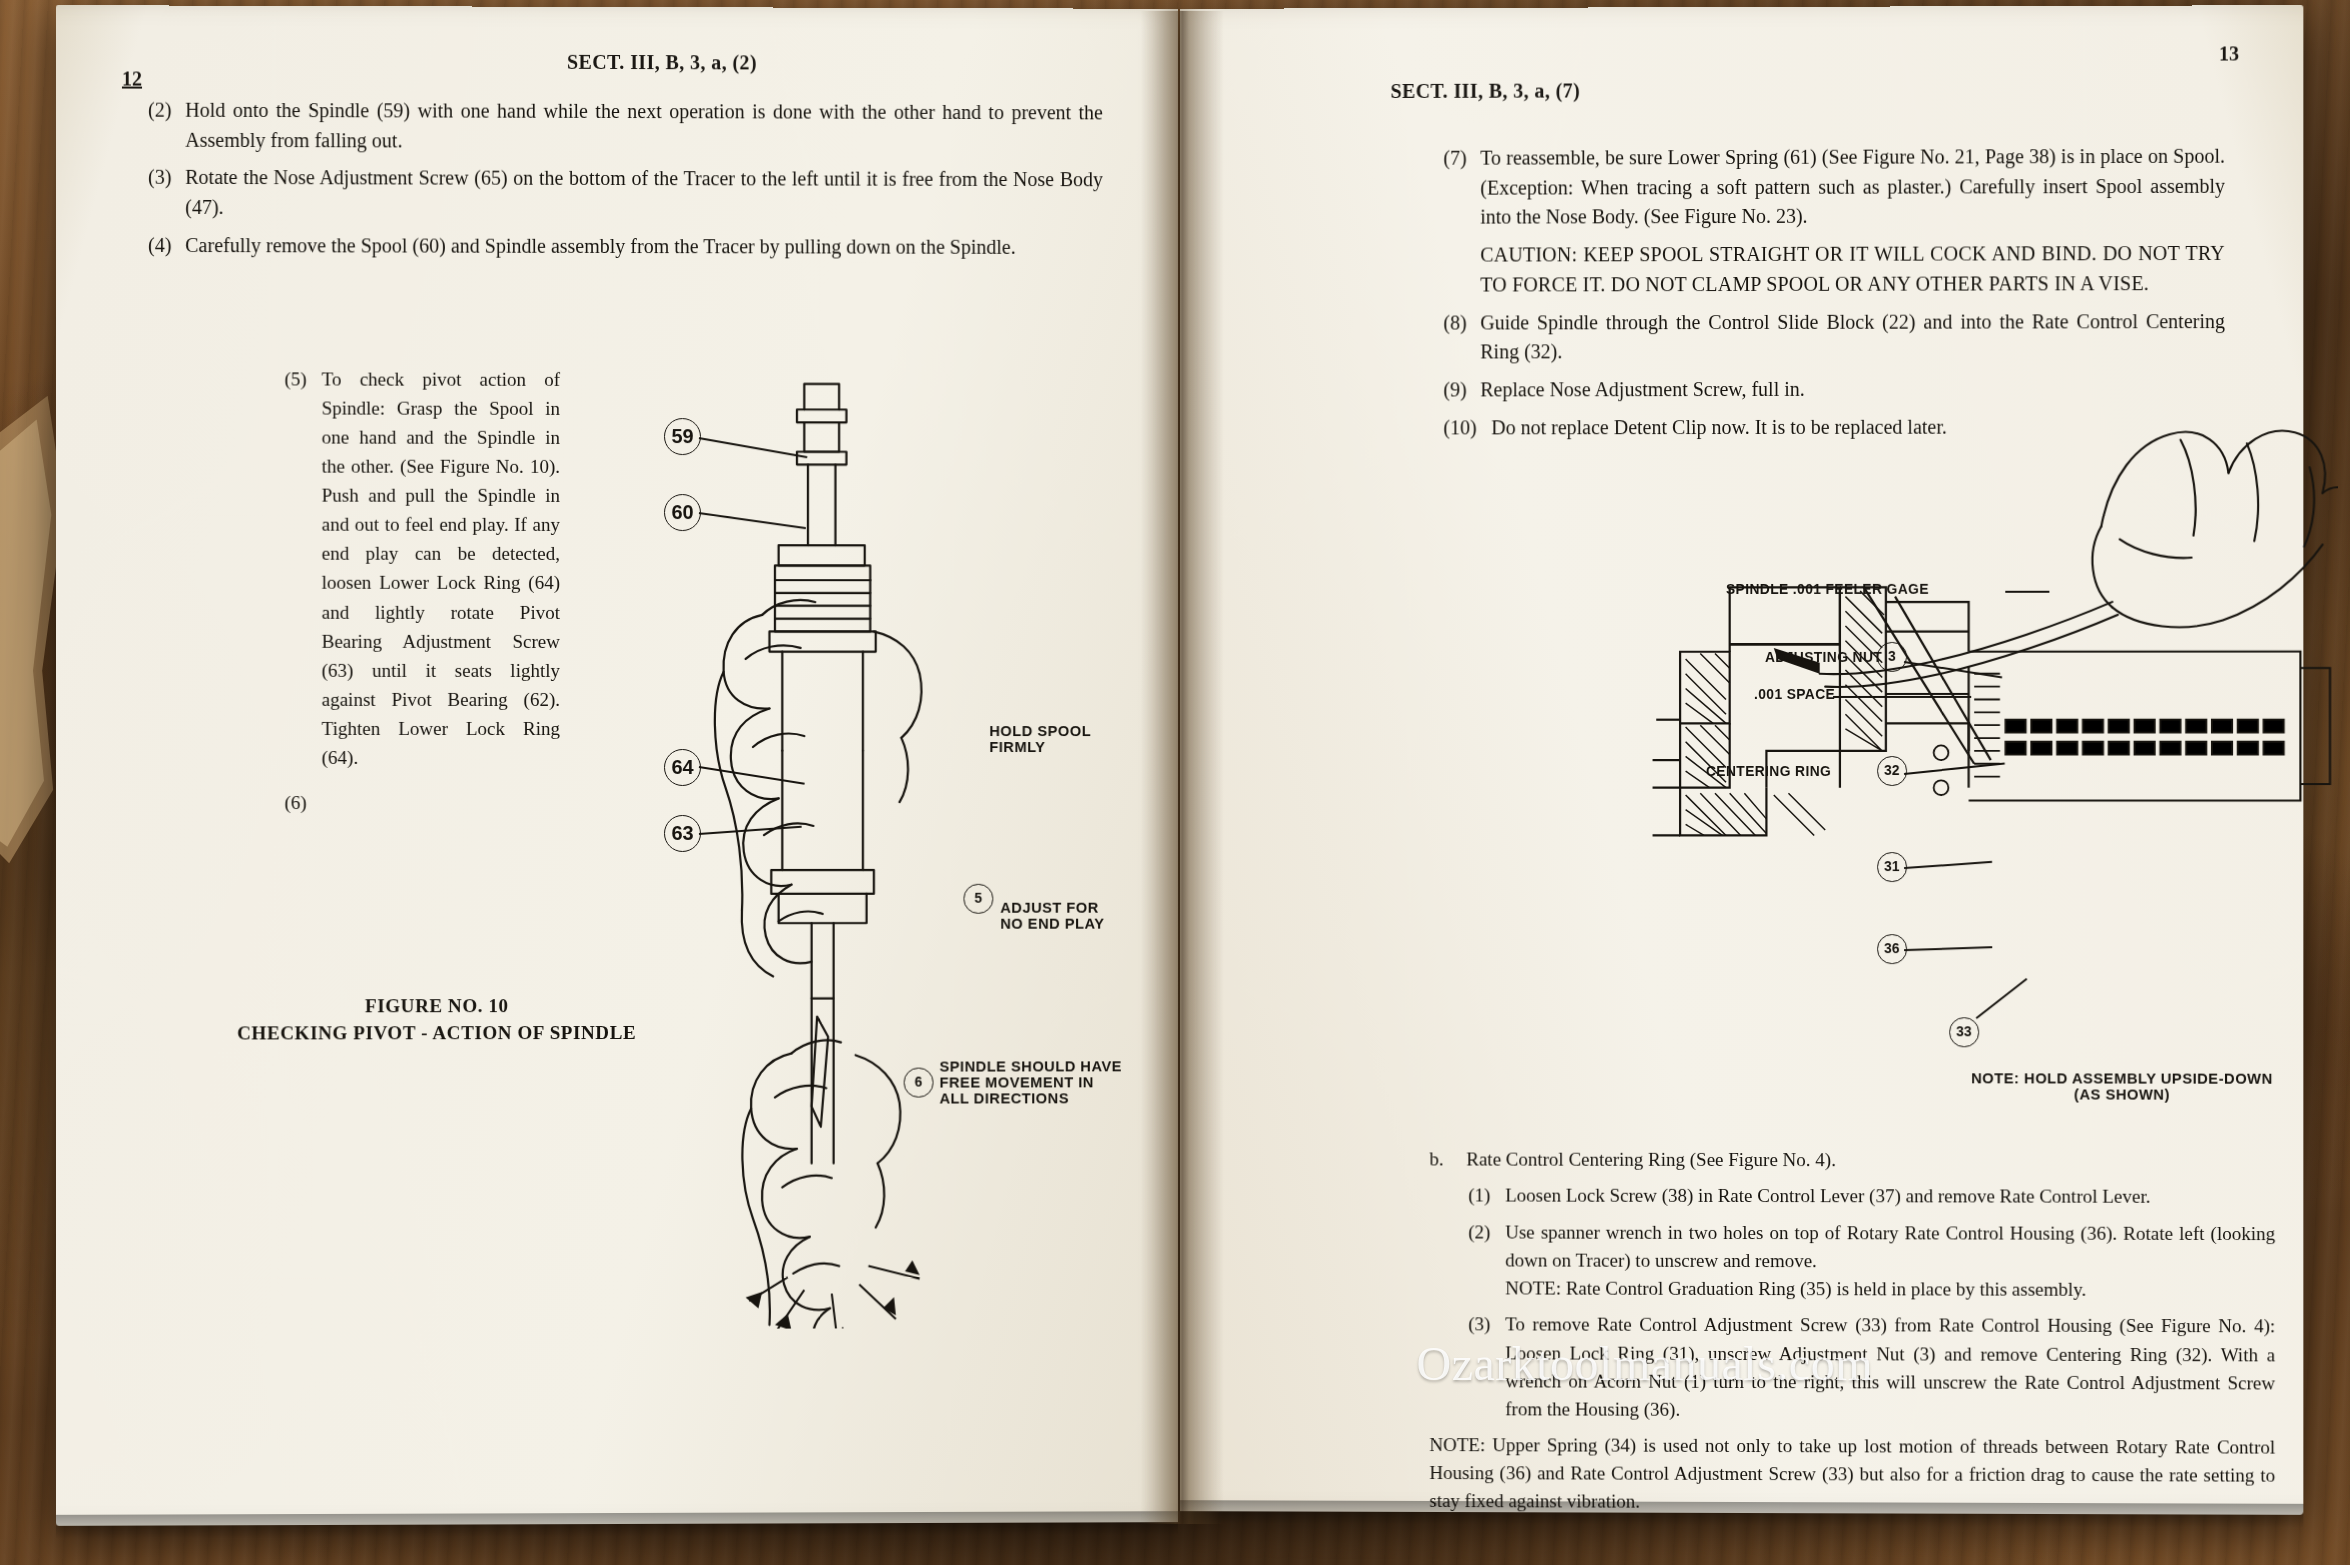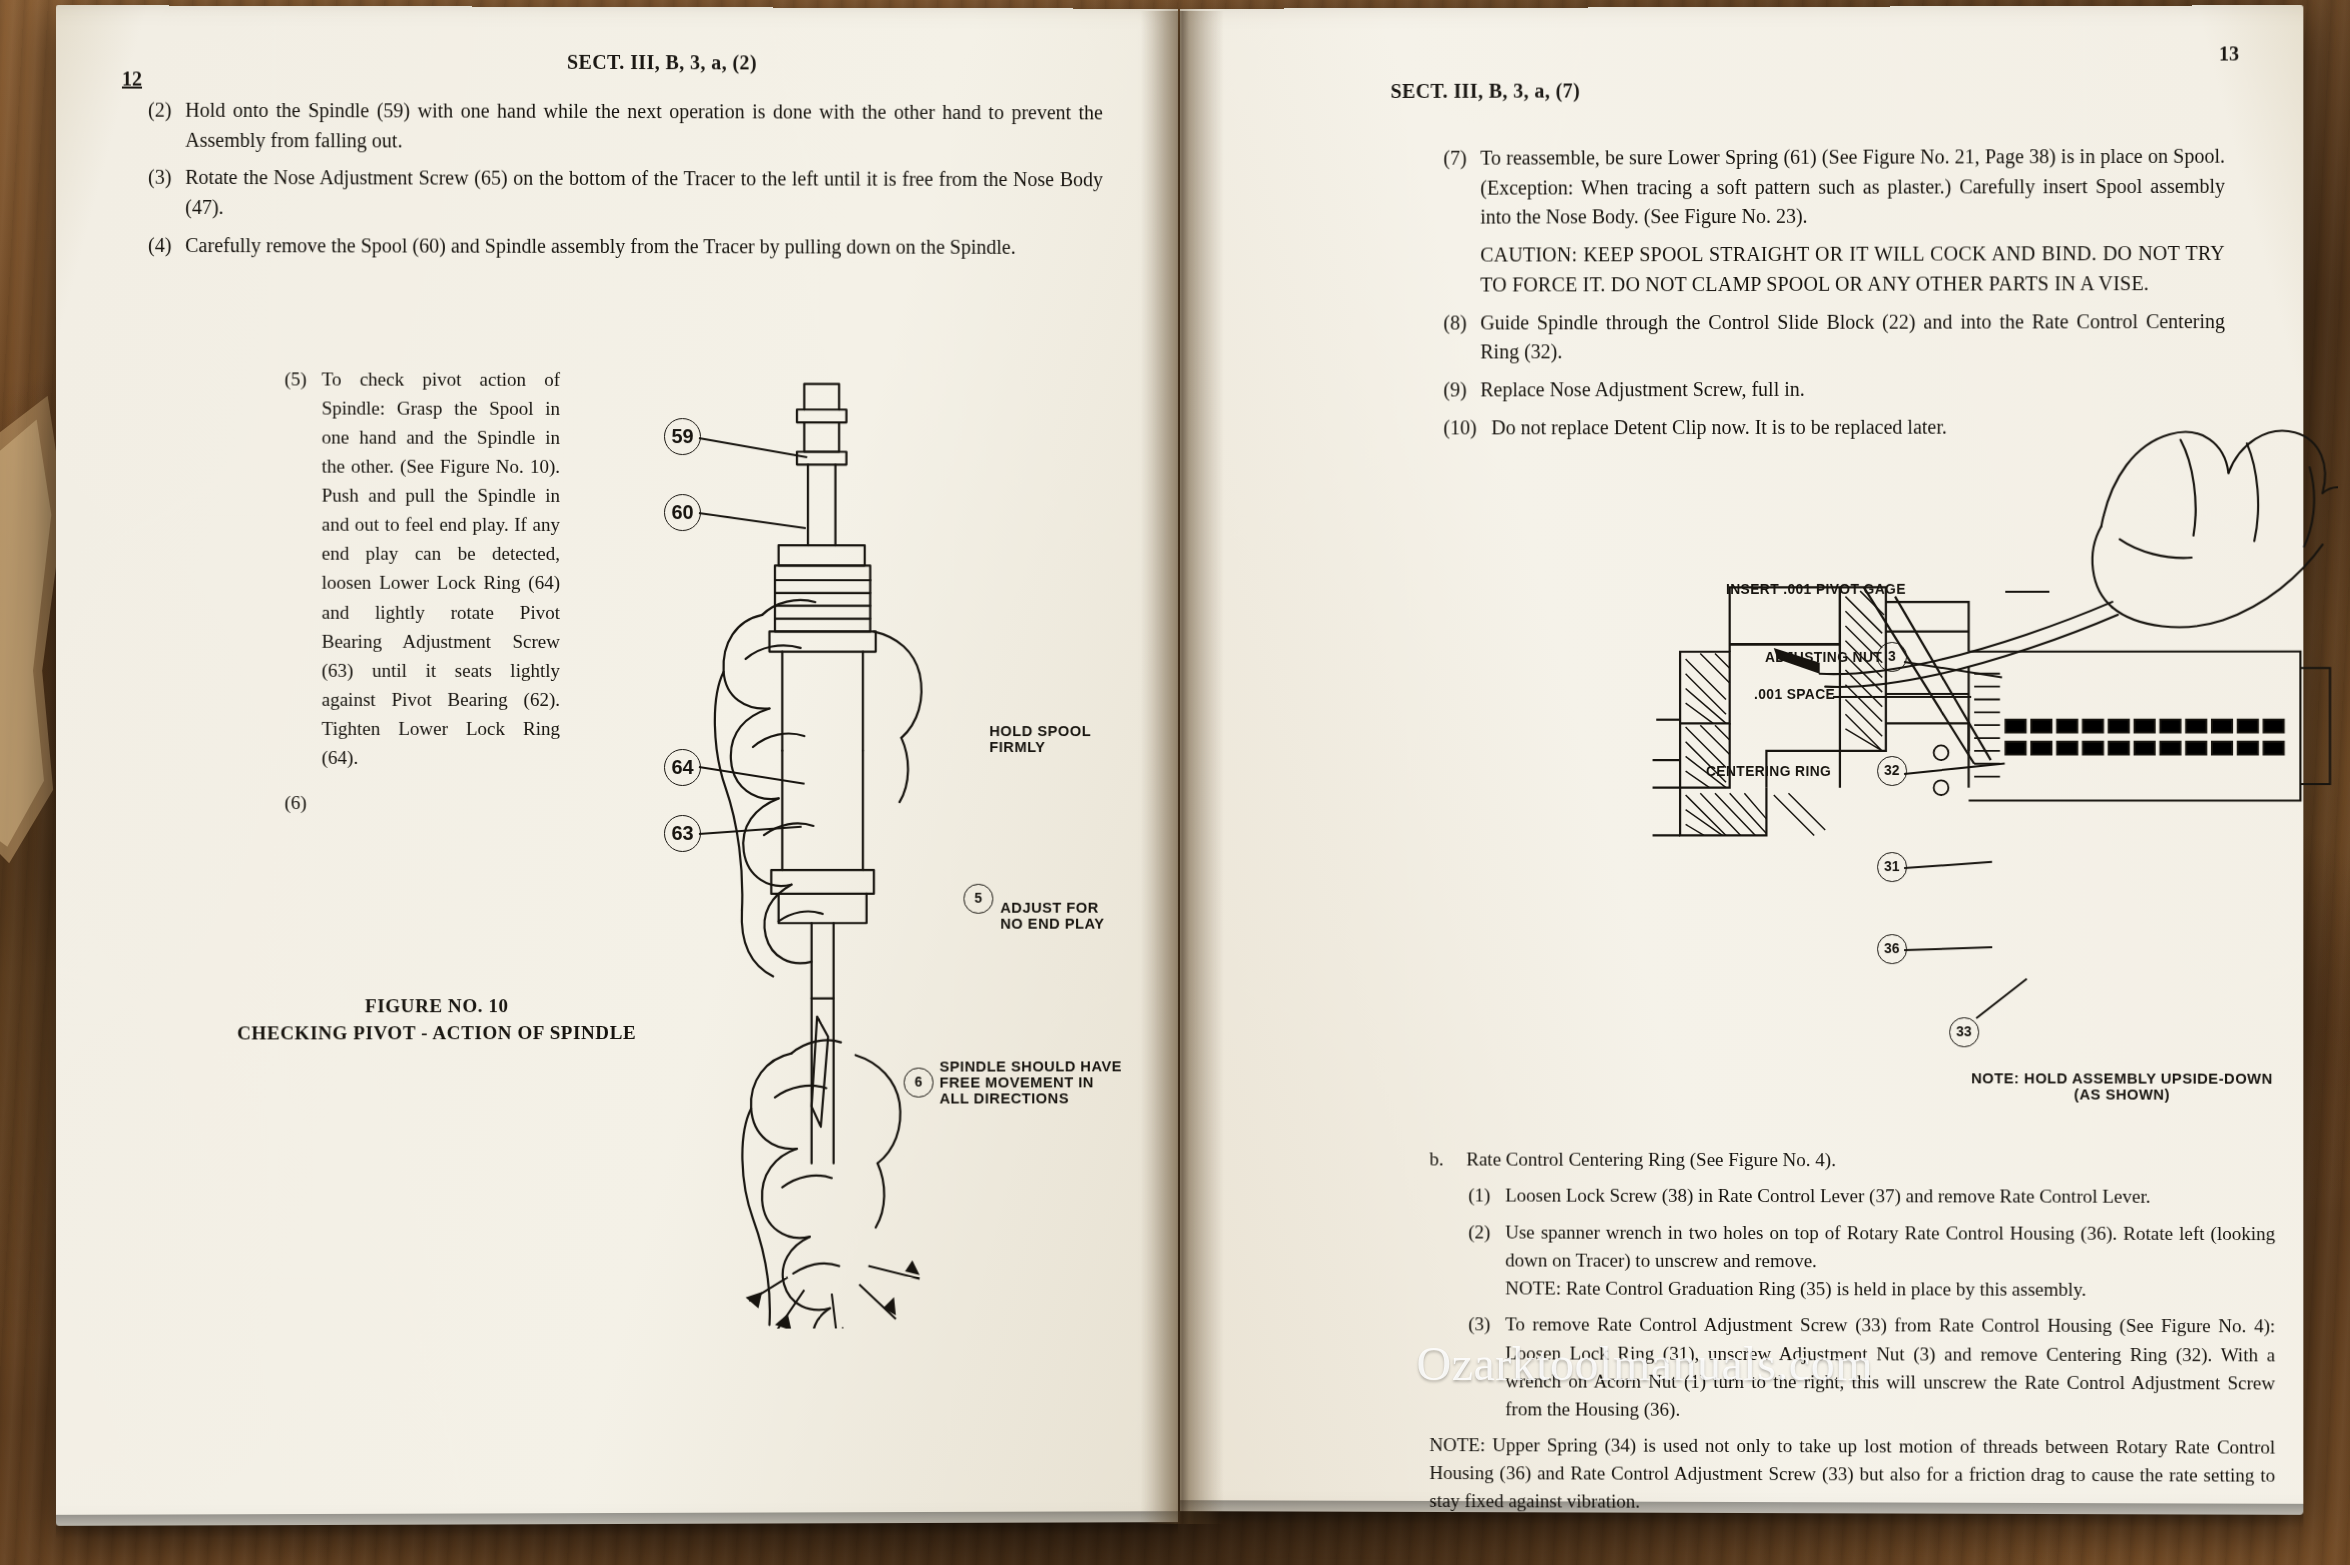--- a/index.html
+++ b/index.html
@@ -348,21 +348,21 @@
       <g stroke="#17140f" stroke-width="3">
         <path d="M300,314 L420,314"></path>
       </g>
 
       <g stroke="#17140f" stroke-width="2" fill="none">
         <circle cx="530" cy="432" r="8"></circle>
         <circle cx="530" cy="470" r="8"></circle>
       </g>
     </svg>
 
-    <div class="lbl" style="left:547px;top:575px;">INSERT .001 PIVOT GAGE</div>
+    <div class="lbl" style="left:547px;top:575px;">SPINDLE .001 FEELER GAGE</div>
     <div class="leader" style="left:826px;top:584px;width:44px;transform:rotate(0deg);"></div>
 
     <div class="lbl" style="left:544px;top:643px;margin-left:42px;">ADJUSTING NUT</div>
     <div class="callout sm" style="left:698px;top:635px;">3</div>
     <div class="leader" style="left:725px;top:654px;width:99px;transform:rotate(9deg);"></div>
 
     <div class="lbl" style="left:575px;top:680px;">.001 SPACE</div>
     <div class="leader" style="left:654px;top:689px;width:138px;"></div>
 
     <div class="lbl" style="left:527px;top:757px;">CENTERING RING</div>

